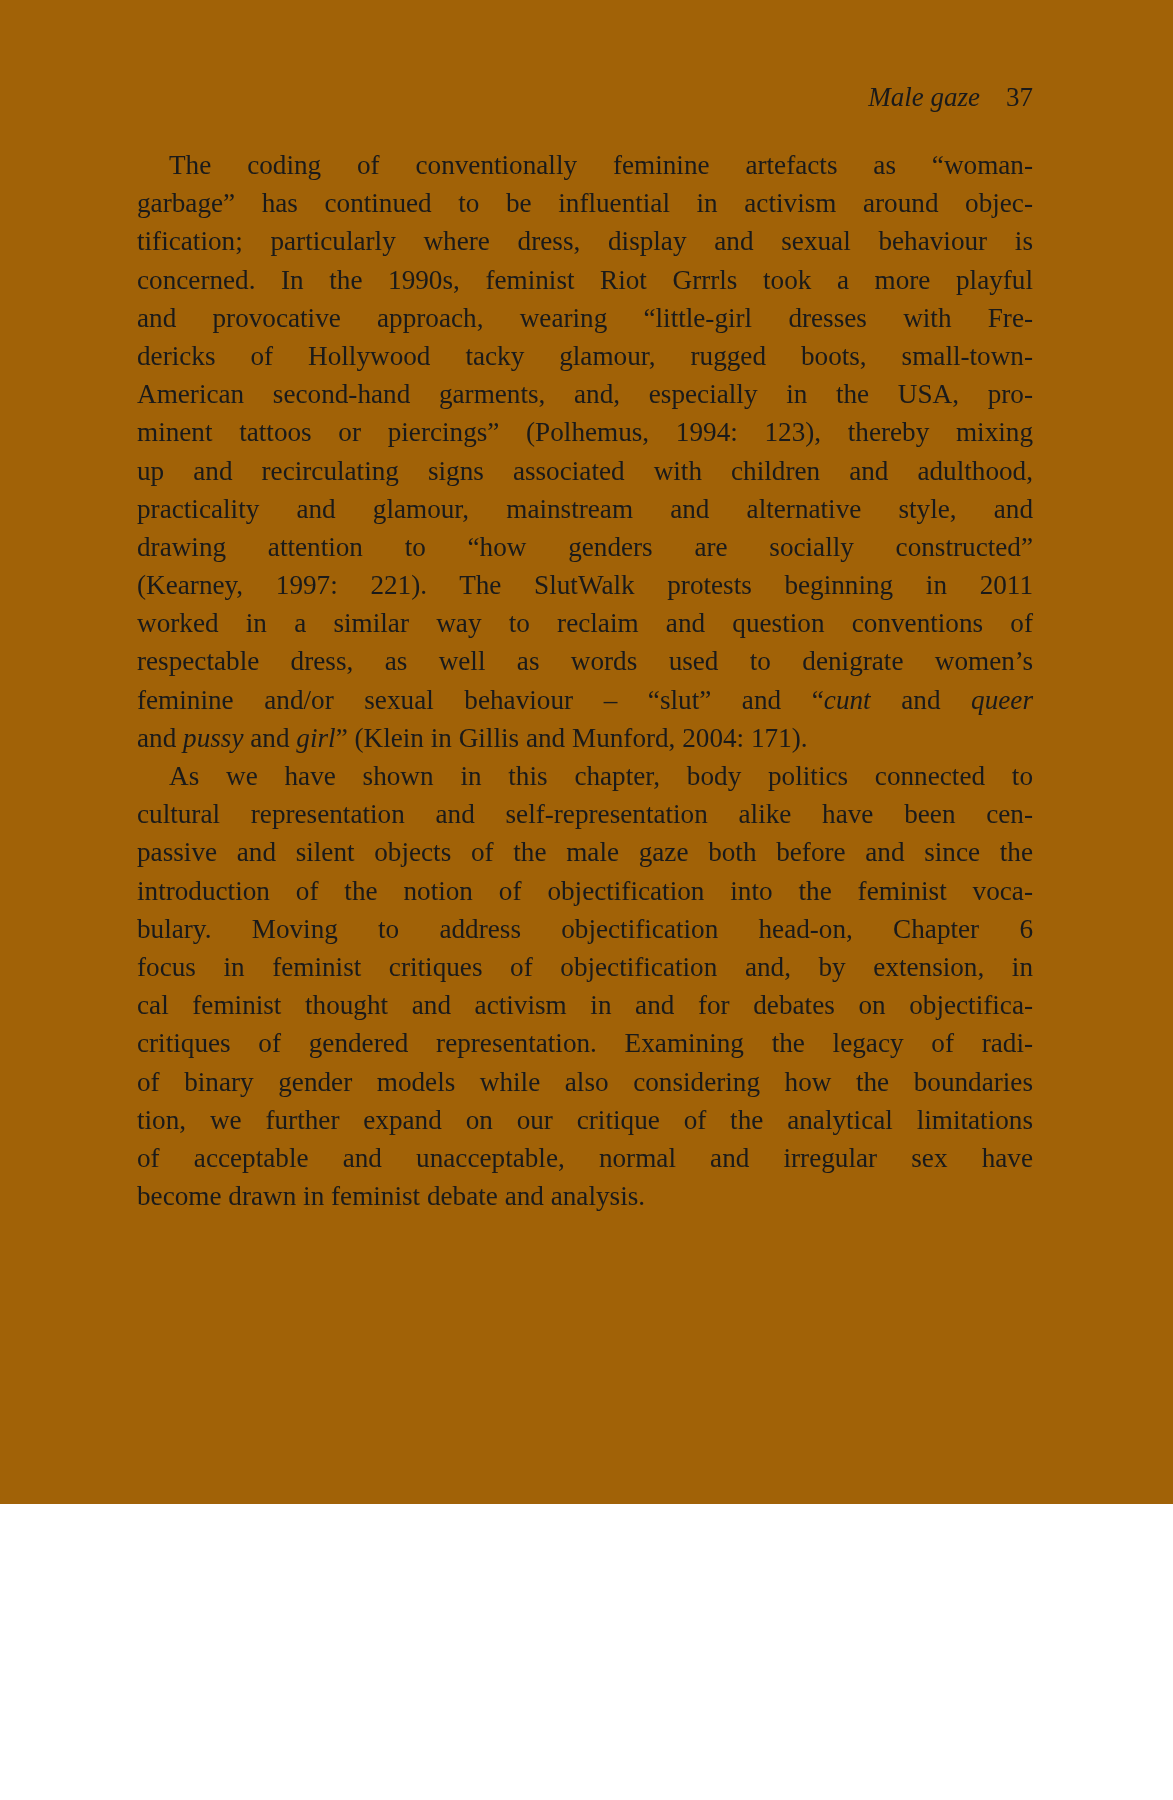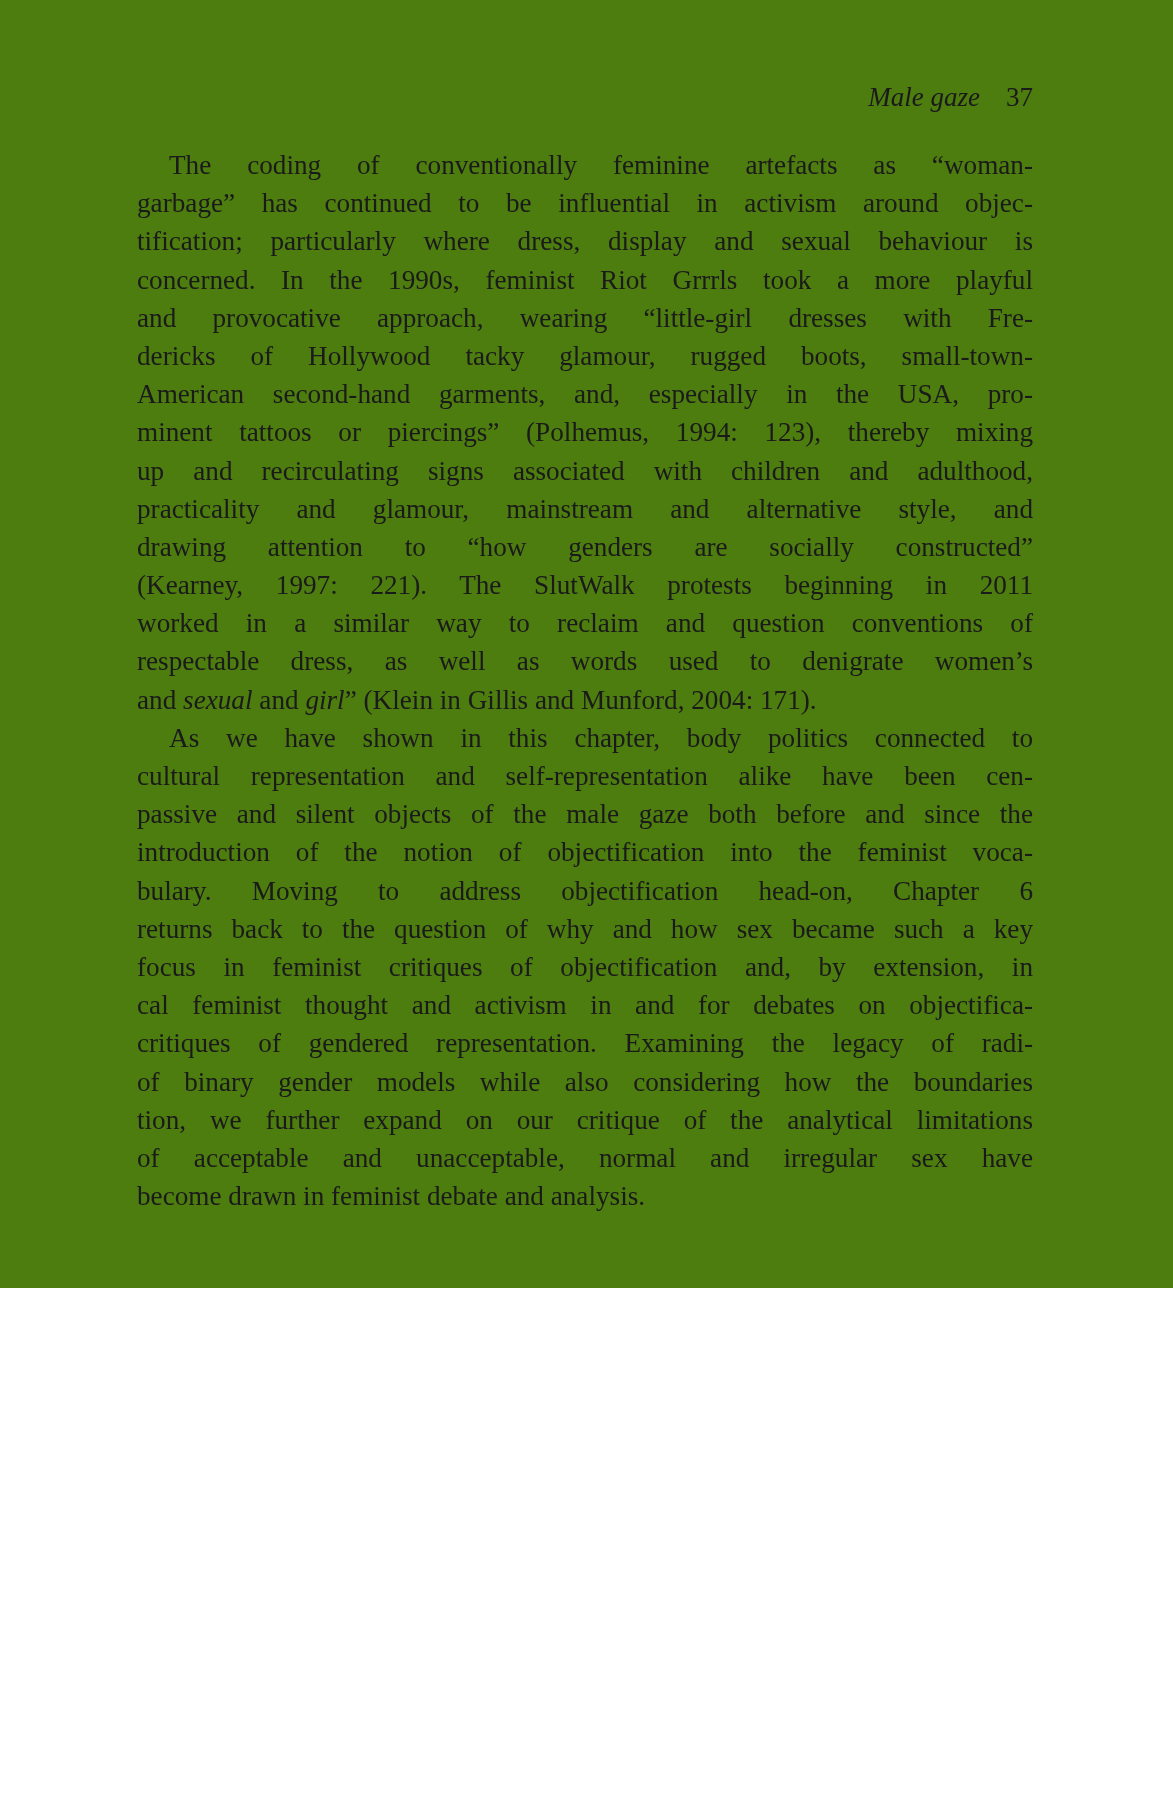--- a/index.html
+++ b/index.html
@@ -1,17 +1,17 @@
 <!DOCTYPE html>
 <html><head>
   <meta charset="utf-8">
   <style>
     html, body { margin: 0; padding: 0; background: #ffffff; }
     body { width: 1173px; height: 1800px; position: relative; overflow: hidden; }
-    .page { position: absolute; left: 0; top: 0; width: 1173px; height: 1288px; background: #4d7c0f; color: #1a1a1a; font-family: "Liberation Serif", "DejaVu Serif", serif; }
+    .page { position: absolute; left: 0; top: 0; width: 1173px; height: 1504px; background: #a16207; color: #1a1a1a; font-family: "Liberation Serif", "DejaVu Serif", serif; }
     .running-head { position: absolute; top: 78px; right: 140px; font-size: 27px; line-height: 38px; white-space: nowrap; }
     .running-head .title { font-style: italic; margin-right: 26px; }
     .body-text { position: absolute; left: 137px; top: 146px; width: 896px; font-size: 27.2px; line-height: 38.2px; }
     .line { display: block; white-space: nowrap; text-align: justify; text-align-last: justify; height: 38.2px; }
     .line.last { text-align-last: left; }
     .line.indent { padding-left: 32px; }
     .line i { font-style: italic; }
   </style>
 </head>
 <body>
@@ -30,29 +30,29 @@
         <span class="line">and provocative approach, wearing “little-girl dresses with Fre-</span>
         <span class="line">dericks of Hollywood tacky glamour, rugged boots, small-town-</span>
         <span class="line">American second-hand garments, and, especially in the USA, pro-</span>
         <span class="line">minent tattoos or piercings” (Polhemus, 1994: 123), thereby mixing</span>
         <span class="line">up and recirculating signs associated with children and adulthood,</span>
         <span class="line">practicality and glamour, mainstream and alternative style, and</span>
         <span class="line">drawing attention to “how genders are socially constructed”</span>
         <span class="line">(Kearney, 1997: 221). The SlutWalk protests beginning in 2011</span>
         <span class="line">worked in a similar way to reclaim and question conventions of</span>
         <span class="line">respectable dress, as well as words used to denigrate women’s</span>
-        <span class="line last"><span>and </span><i>sexual</i><span> and </span><i>girl</i><span>” (Klein in Gillis and Munford, 2004: 171).</span></span>
+        <span class="line"><span>feminine and/or sexual behaviour – “slut” and “</span><i>cunt</i><span> and </span><i>queer</i></span>
+        <span class="line last"><span>and </span><i>pussy</i><span> and </span><i>girl</i><span>” (Klein in Gillis and Munford, 2004: 171).</span></span>
       </div>
     <div id="para-1">
         <span class="line indent">As we have shown in this chapter, body politics connected to</span>
         <span class="line">cultural representation and self-representation alike have been cen-</span>
         <span class="line">passive and silent objects of the male gaze both before and since the</span>
         <span class="line">introduction of the notion of objectification into the feminist voca-</span>
         <span class="line">bulary. Moving to address objectification head-on, Chapter 6</span>
-        <span class="line">returns back to the question of why and how sex became such a key</span>
         <span class="line">focus in feminist critiques of objectification and, by extension, in</span>
         <span class="line">cal feminist thought and activism in and for debates on objectifica-</span>
         <span class="line">critiques of gendered representation. Examining the legacy of radi-</span>
         <span class="line">of binary gender models while also considering how the boundaries</span>
         <span class="line">tion, we further expand on our critique of the analytical limitations</span>
         <span class="line">of acceptable and unacceptable, normal and irregular sex have</span>
         <span class="line last">become drawn in feminist debate and analysis.</span>
       </div>
   </div>
 </div>

